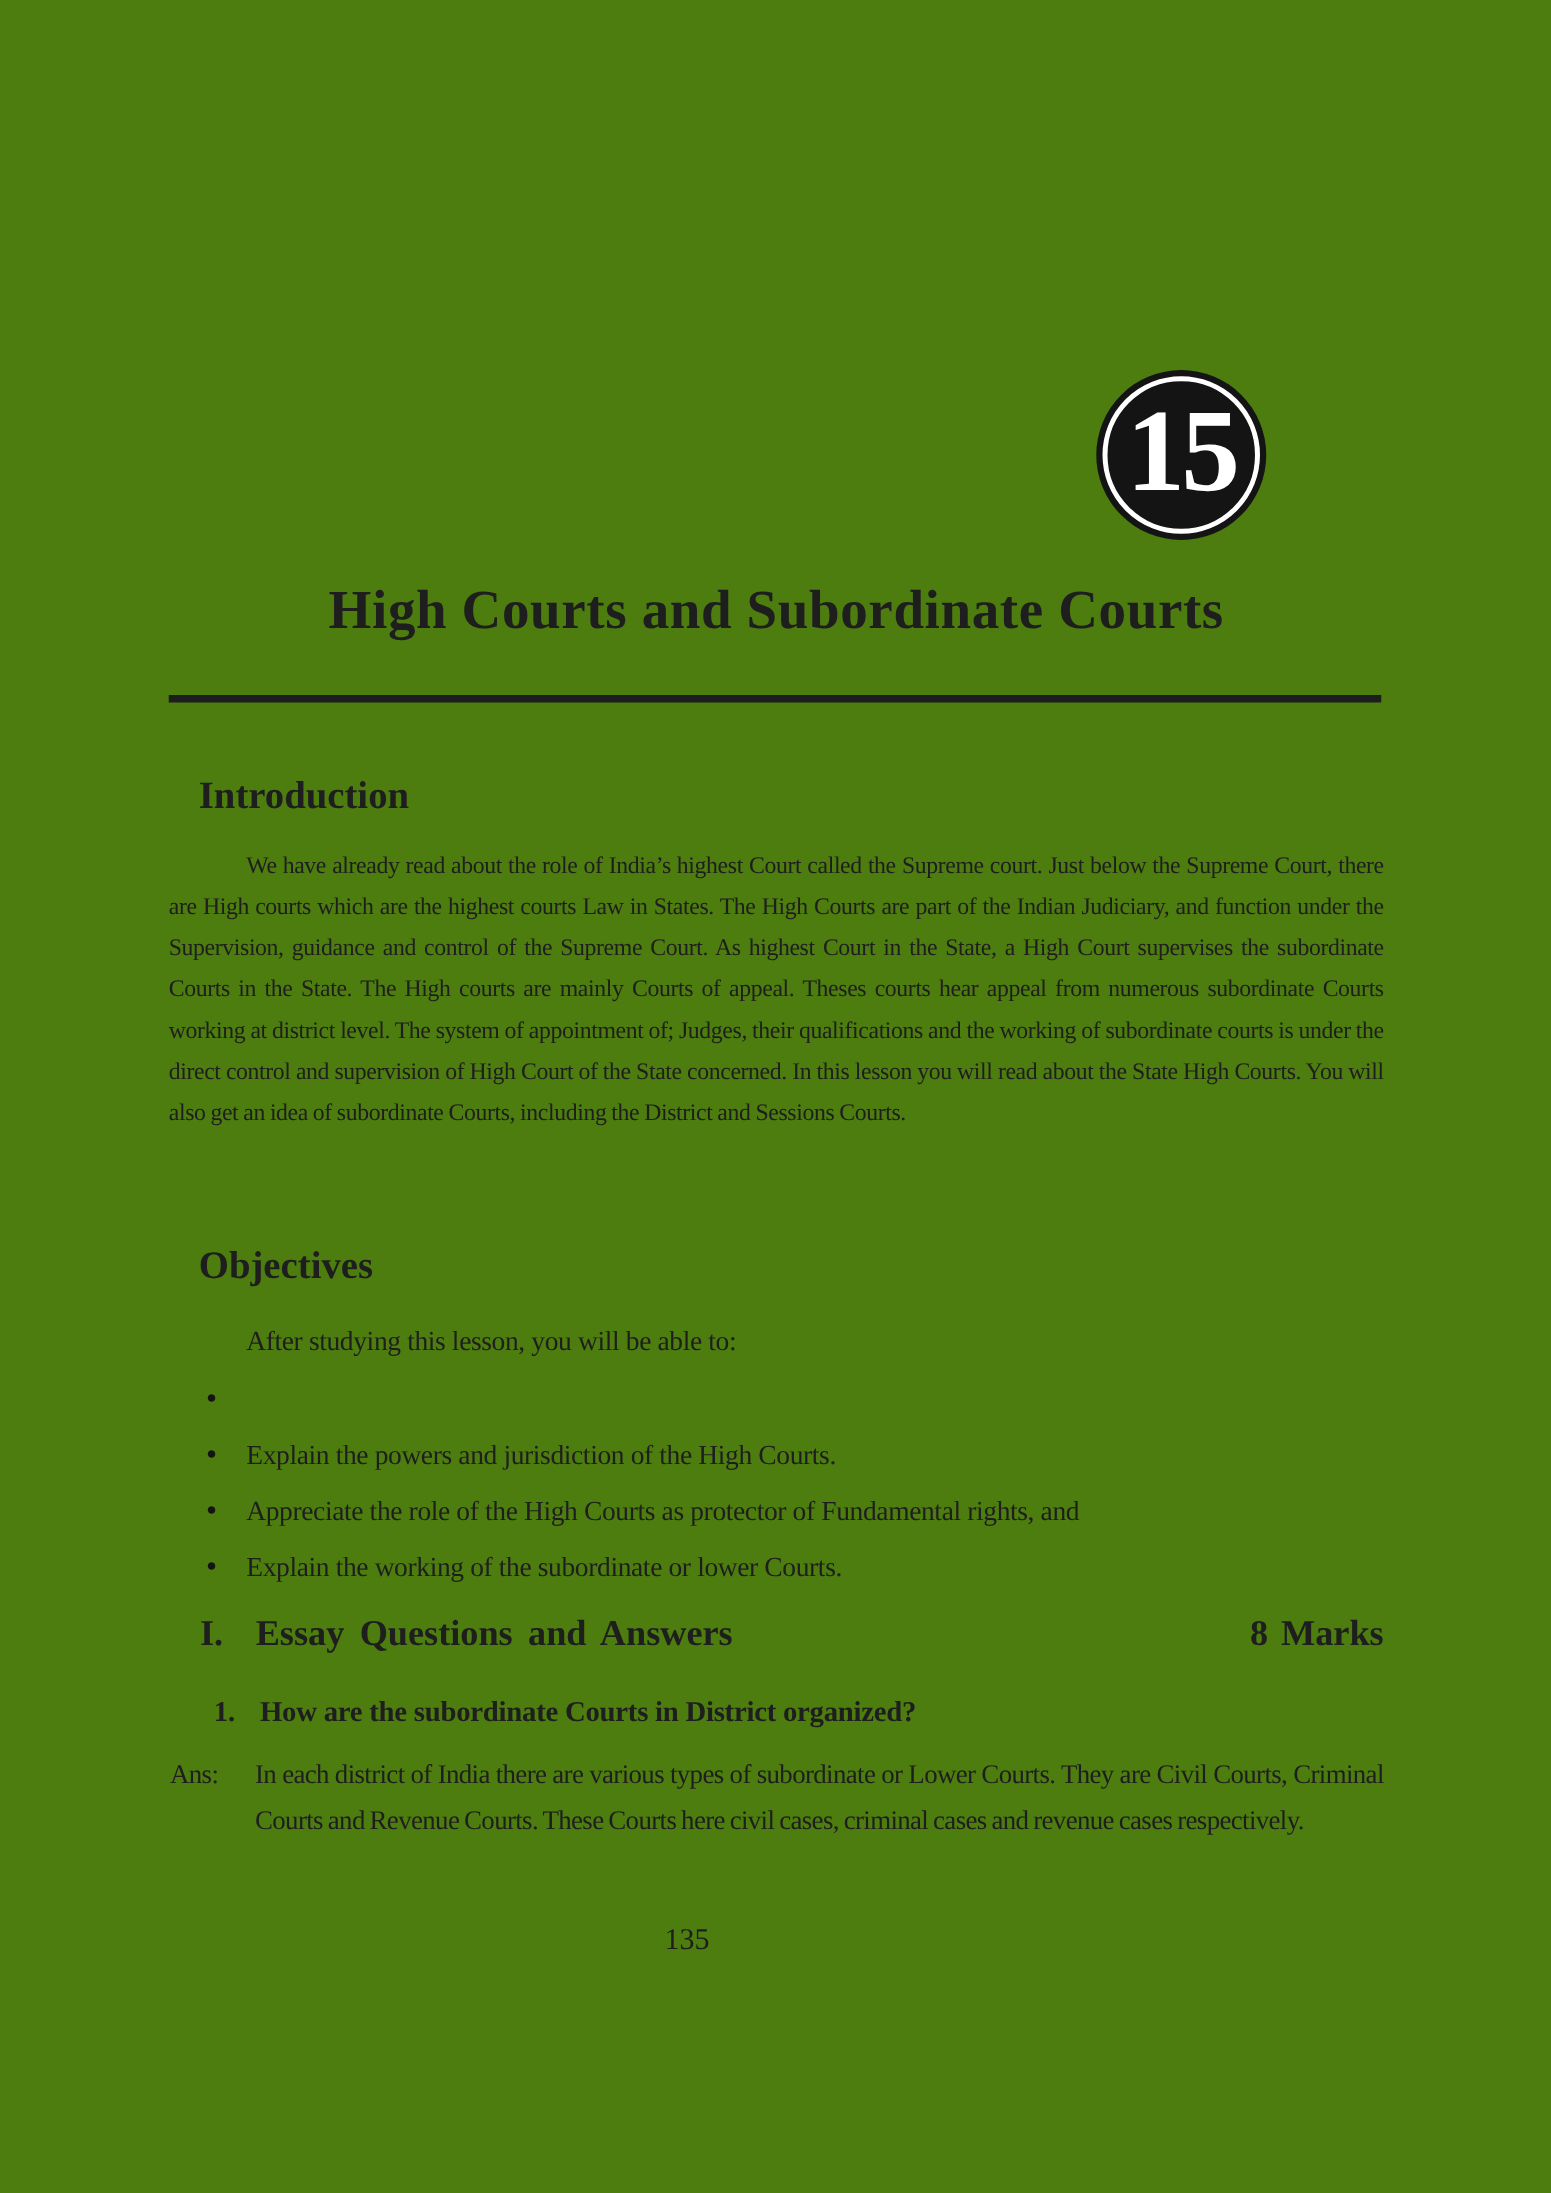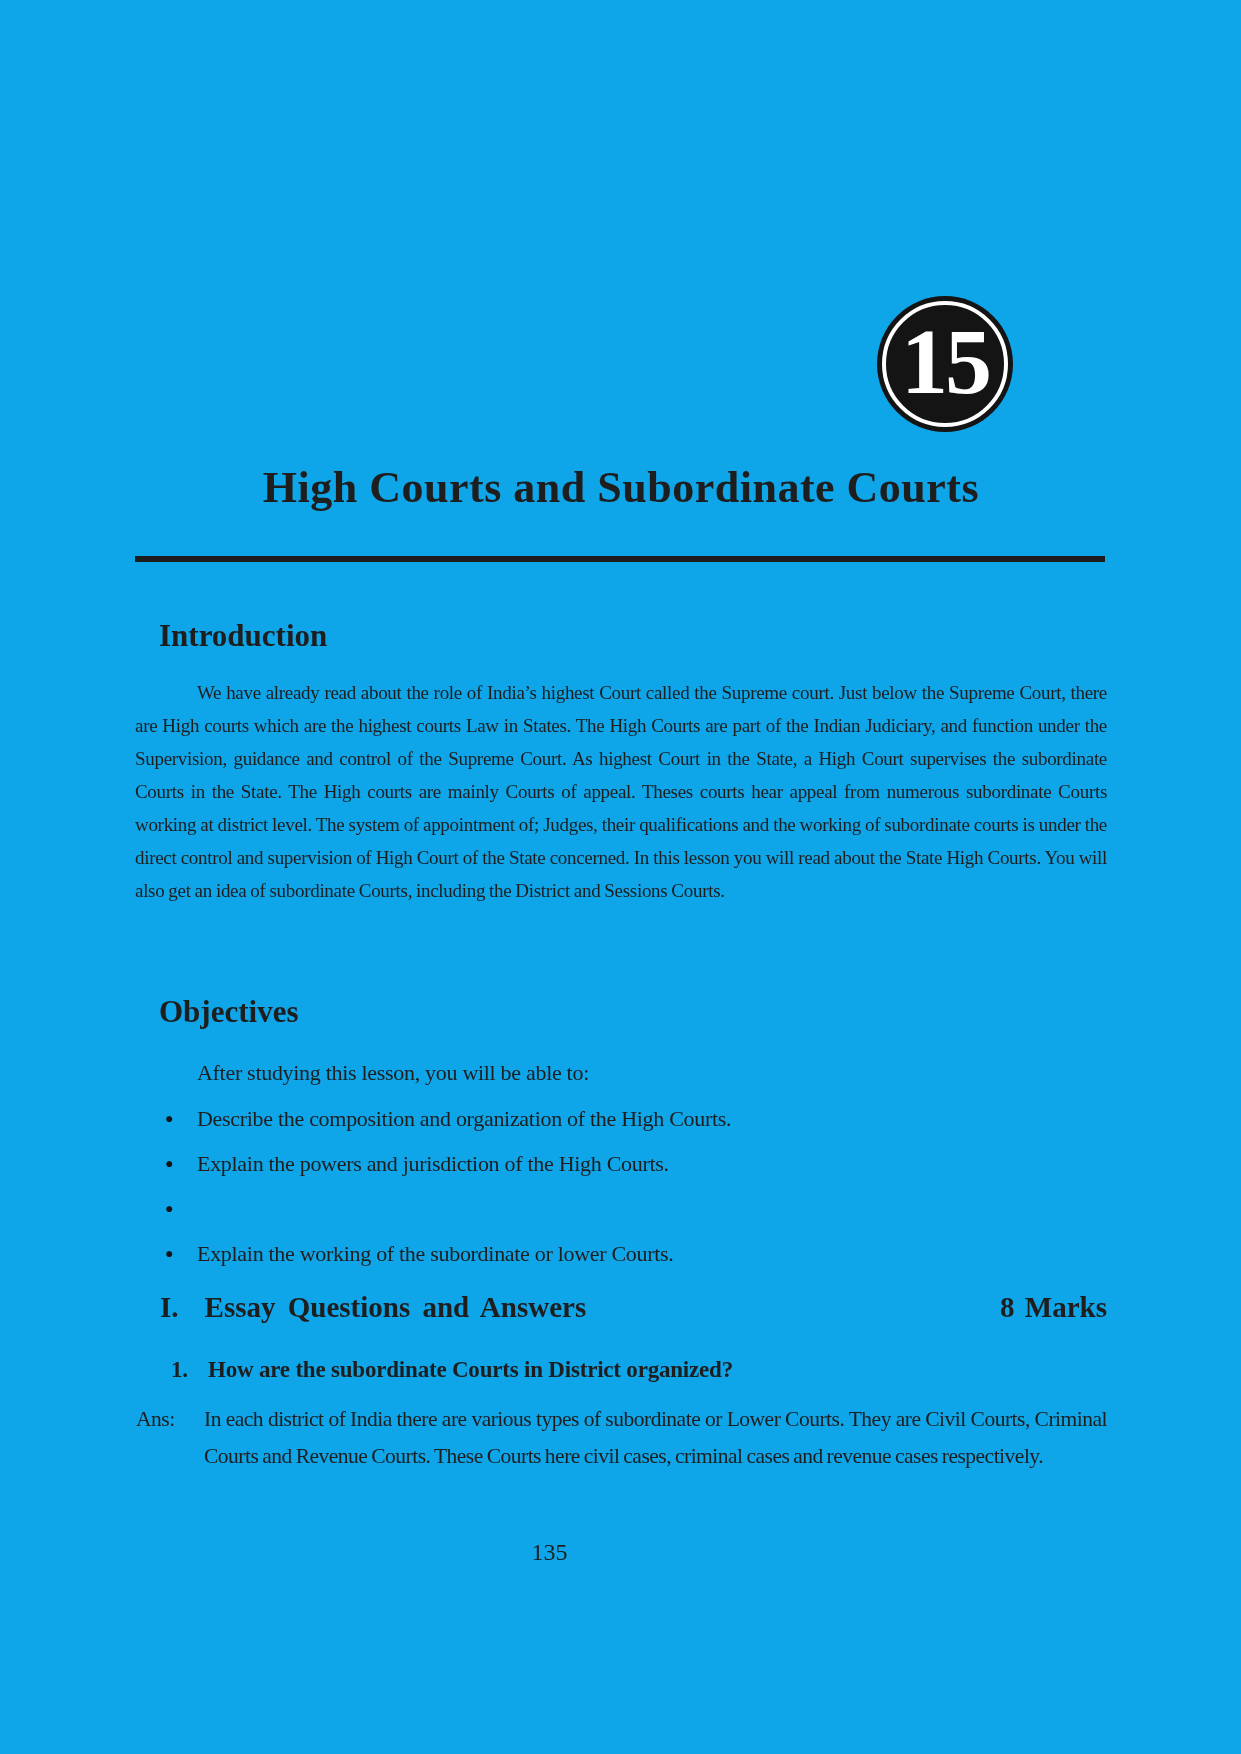--- a/index.html
+++ b/index.html
@@ -1,19 +1,19 @@
 <!DOCTYPE html>
 <html><head>
 <meta charset="utf-8">
 <style>
   html,body{margin:0;padding:0;background:#ffffff;}
   .page{
     position:relative;
     width:1241px;height:1754px;
-    background:#0ea5e9;
+    background:#4d7c0f;
     font-family:"Liberation Serif","DejaVu Serif",serif;
     color:#1e1e1e;
     overflow:hidden;
   }
   
   .chapter-badge{
     position:absolute;top:296px;left:877px;
     width:136px;height:136px;border-radius:50%;
     background:#141414;
     display:flex;align-items:center;justify-content:center;
@@ -117,28 +117,28 @@
 
   <p class="intro-para">We have already read about the role of India’s highest Court called the Supreme court. Just below the Supreme Court, there are High courts which are the highest courts Law in States. The High Courts are part of the Indian Judiciary, and function under the Supervision, guidance and control of the Supreme Court. As highest Court in the State, a High Court supervises the subordinate Courts in the State. The High courts are mainly Courts of appeal. Theses courts hear appeal from numerous subordinate Courts working at district level. The system of appointment of; Judges, their qualifications and the working of subordinate courts is under the direct control and supervision of High Court of the State concerned. In this lesson you will read about the State High Courts. You will also get an idea of subordinate Courts, including the District and Sessions Courts.</p>
 
   <h2 class="sec-heading h-objectives">Objectives</h2>
 
   <p class="obj-lead">After studying this lesson, you will be able to:</p>
 
   <ul class="obj-list">
     <li class="obj-item">
       <span class="bullet-dot">●</span>
-      <span>Describe the composition and organization of the High Courts.</span>
     </li>
     <li class="obj-item">
       <span class="bullet-dot">●</span>
       <span>Explain the powers and jurisdiction of the High Courts.</span>
     </li>
     <li class="obj-item">
       <span class="bullet-dot">●</span>
+      <span>Appreciate the role of the High Courts as protector of Fundamental rights, and</span>
     </li>
     <li class="obj-item">
       <span class="bullet-dot">●</span>
       <span>Explain the working of the subordinate or lower Courts.</span>
     </li>
   </ul>
 
   <div class="essay-row">
     <span class="essay-numeral">I.</span>
     <span class="essay-title-text">Essay Questions and Answers</span>

